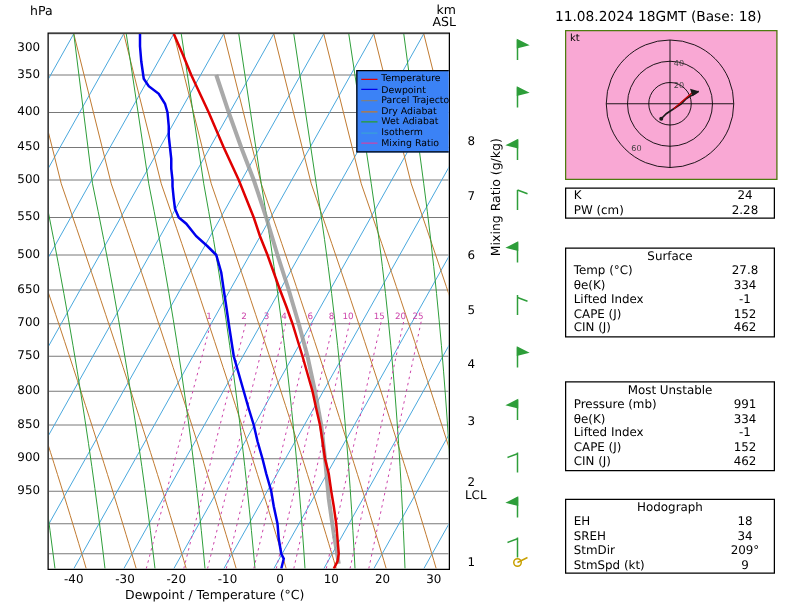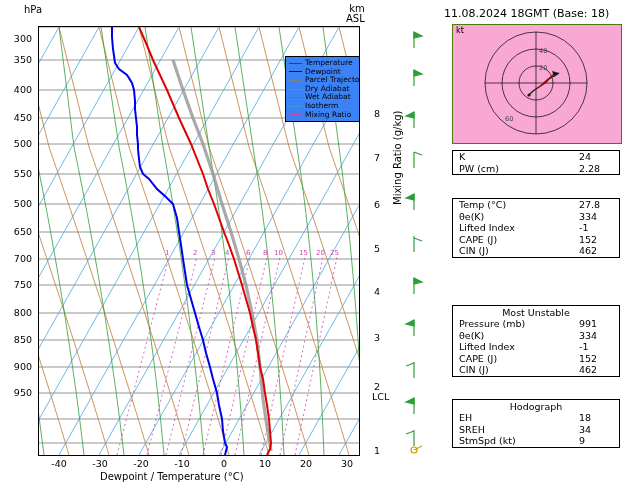--- a/index.html
+++ b/index.html
@@ -25,21 +25,21 @@
   .legend i{display:inline-block;width:13px;height:0;border-top:1.5px solid #000;margin-right:3px;}
 
   
   .rtitle{position:absolute;left:444px;top:7px;font-size:11px;color:#000;white-space:nowrap;}
   .hodo{position:absolute;left:452px;top:24px;width:168px;height:118px;border:1px solid #4d7c0f;background:#f9a8d4;}
   .hodo .kt{position:absolute;left:3px;top:1px;font-size:8px;color:#000;}
 
   .tbl{position:absolute;left:452px;width:168px;border:1px solid #000;background:#fff;box-sizing:border-box;font-size:9.5px;color:#000;}
   .tbl .hdr{text-align:center;padding:1px 0 0 0;}
   .tbl .row{display:flex;justify-content:space-between;padding:0 6px;line-height:11.6px;}
-  .tbl .row span:last-child{min-width:34px;text-align:left;}
+  .tbl .row span:last-child{min-width:34px;text-align:center;}
 
   .credit{position:absolute;left:470px;top:470px;font-size:10px;color:#000;}
   .barbs{position:absolute;left:400px;top:26px;width:36px;height:430px;}
 </style>
 </head>
 <body>
 
 <div class="root">
 
   <div class="hpa-lab">hPa</div>
@@ -300,20 +300,21 @@
         <span>K</span>
         <span>24</span>
       </div>
     <div class="row">
         <span>PW (cm)</span>
         <span>2.28</span>
       </div>
   </div>
 
   <div class="tbl" style="top:198px;">
+    <div class="hdr">Surface</div>
     <div class="row">
         <span>Temp (°C)</span>
         <span>27.8</span>
       </div>
     <div class="row">
         <span>θe(K)</span>
         <span>334</span>
       </div>
     <div class="row">
         <span>Lifted Index</span>
@@ -357,18 +358,22 @@
     <div class="hdr">Hodograph</div>
     <div class="row">
         <span>EH</span>
         <span>18</span>
       </div>
     <div class="row">
         <span>SREH</span>
         <span>34</span>
       </div>
     <div class="row">
+        <span>StmDir</span>
+        <span>209°</span>
+      </div>
+    <div class="row">
         <span>StmSpd (kt)</span>
         <span>9</span>
       </div>
   </div>
 
 </div>
 
 </body></html>

